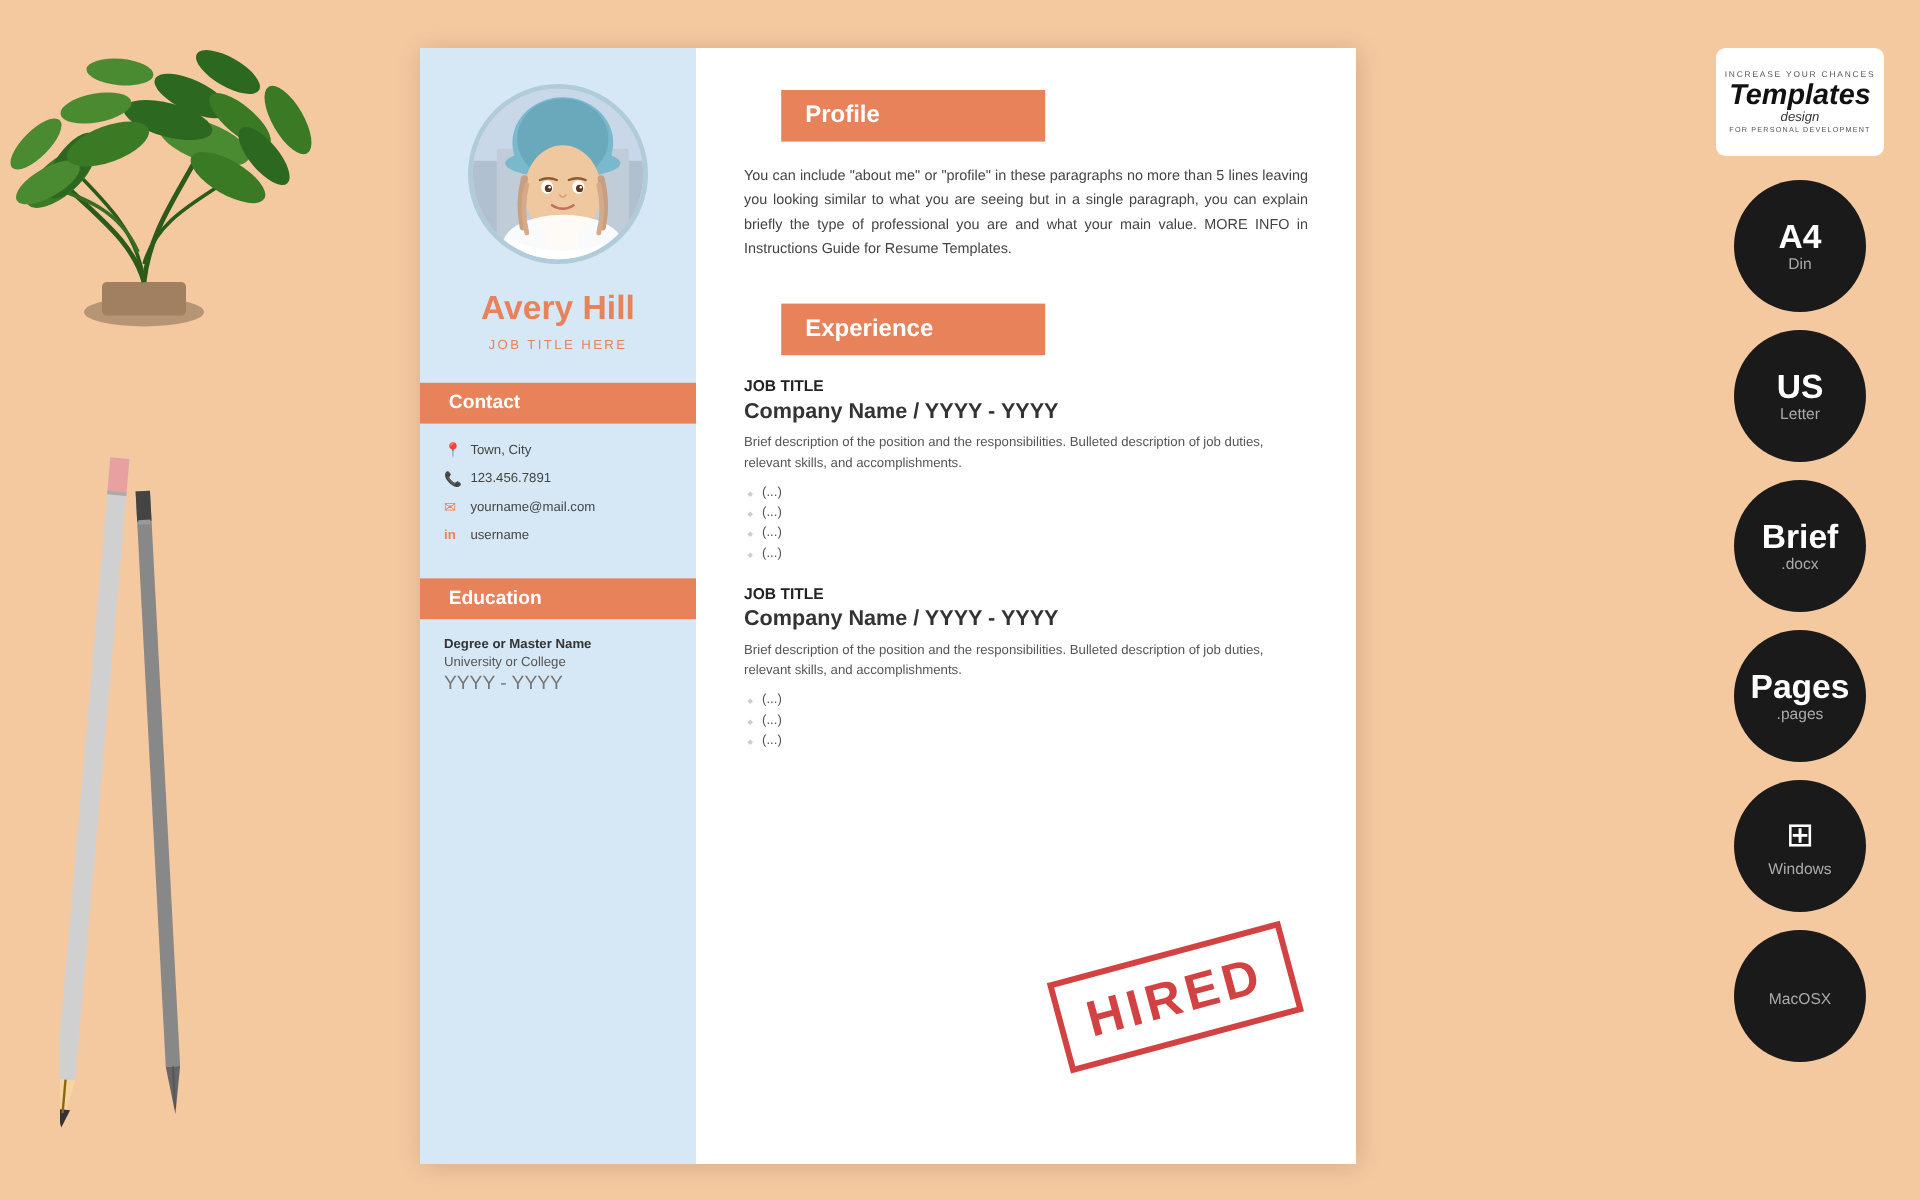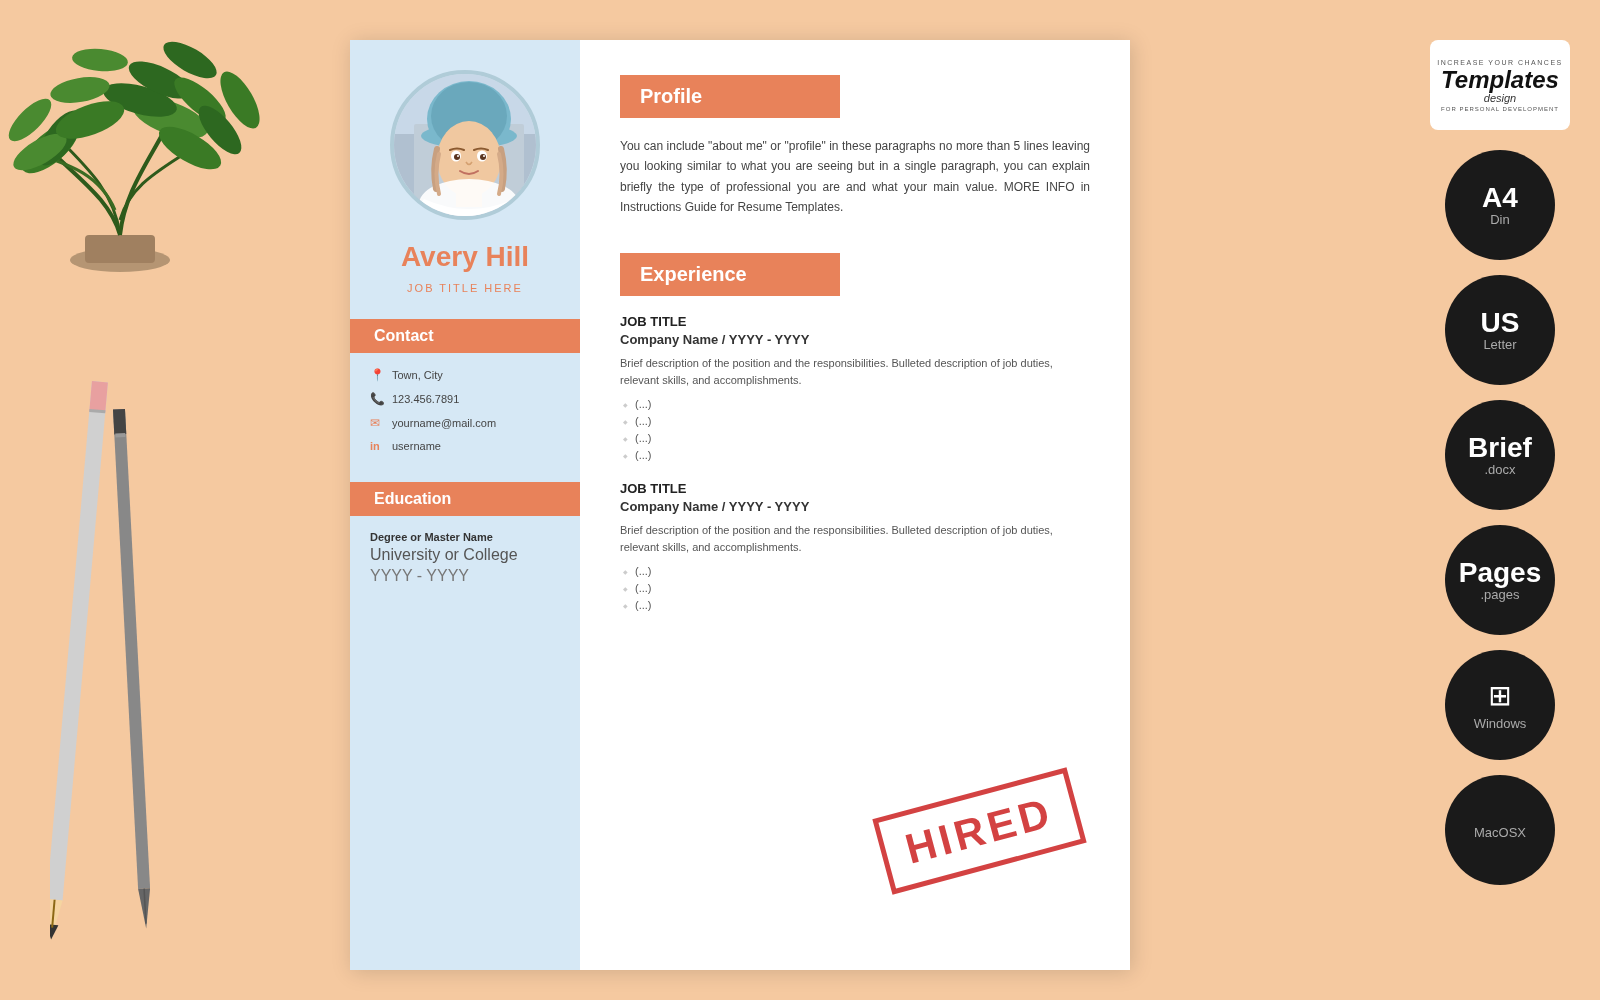--- a/index.html
+++ b/index.html
@@ -121,21 +121,21 @@
     }
 
     .edu-degree {
       font-size: 11px;
       font-weight: bold;
       color: #333;
       margin-bottom: 3px;
     }
 
     .edu-school {
-      font-size: 16px;
+      font-size: 11px;
       color: #555;
       margin-bottom: 3px;
     }
 
     .edu-year {
       font-size: 16px;
       color: #777;
     }
 
     
@@ -146,20 +146,21 @@
 
     .section-header-box {
       background: #e8825a;
       color: white;
       font-size: 20px;
       font-weight: bold;
       padding: 10px 20px;
       margin-bottom: 18px;
       display: inline-block;
       min-width: 220px;
+      margin-left: 31px;
     }
 
     .profile-text {
       font-size: 12px;
       color: #444;
       line-height: 1.7;
       margin-bottom: 35px;
       text-align: justify;
     }
 
@@ -168,21 +169,21 @@
     }
 
     .job-title-text {
       font-size: 13px;
       font-weight: bold;
       color: #222;
       margin-bottom: 3px;
     }
 
     .company-year {
-      font-size: 13px;
+      font-size: 18px;
       font-weight: bold;
       color: #333;
       margin-bottom: 8px;
     }
 
     .job-description {
       font-size: 11px;
       color: #555;
       line-height: 1.6;
       margin-bottom: 8px;

